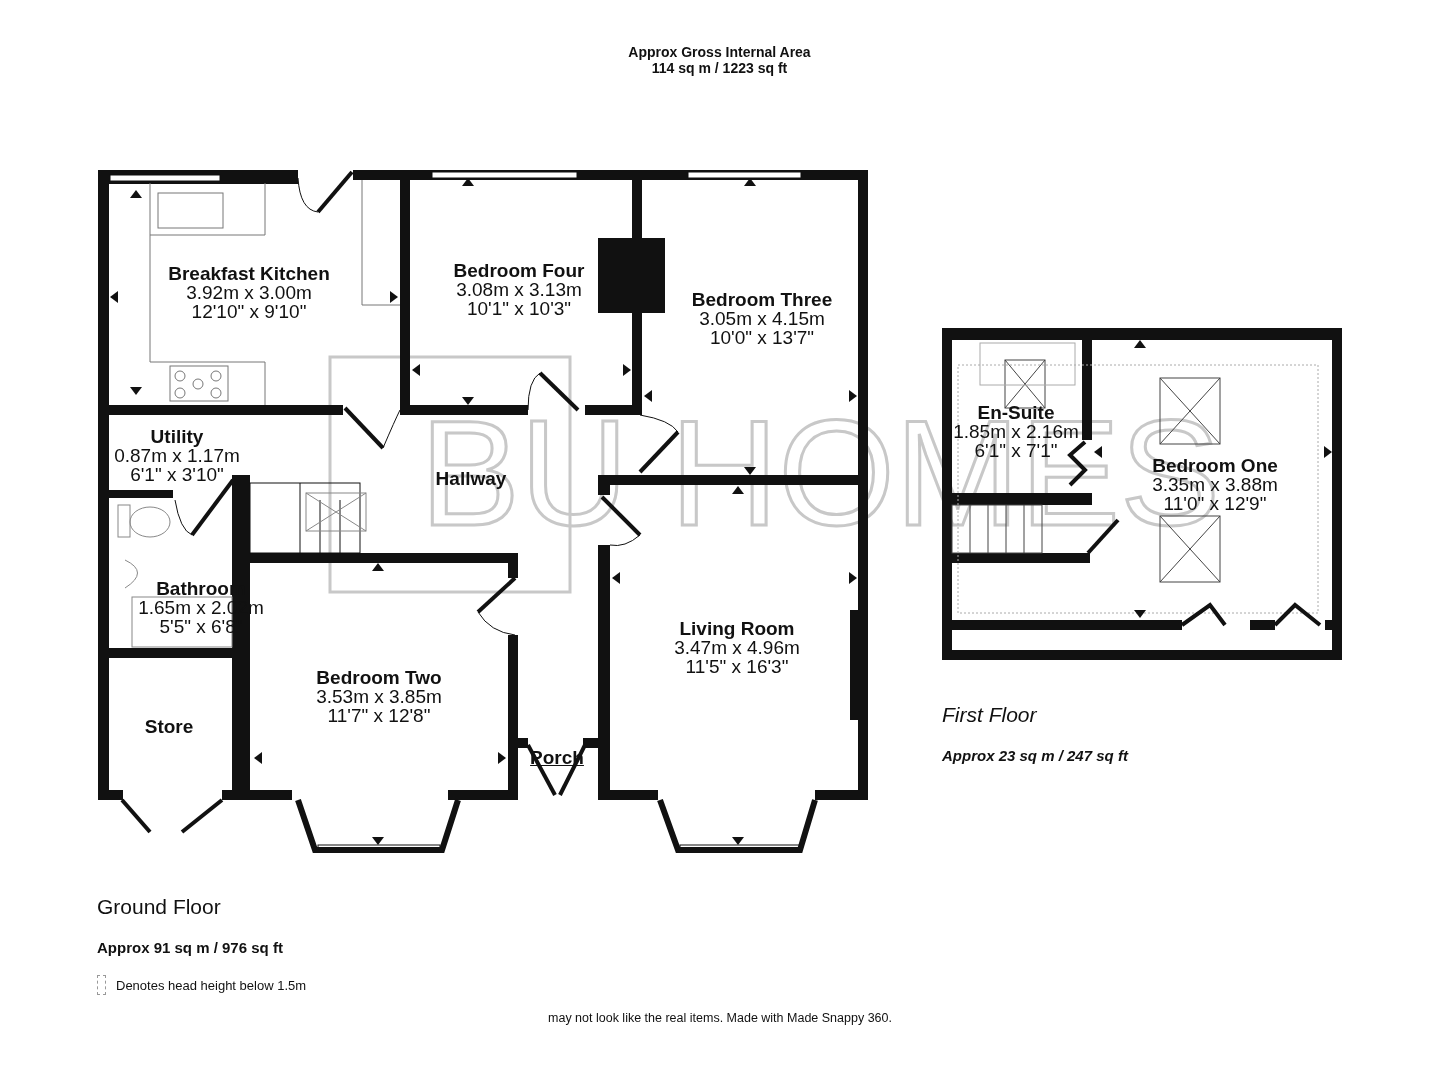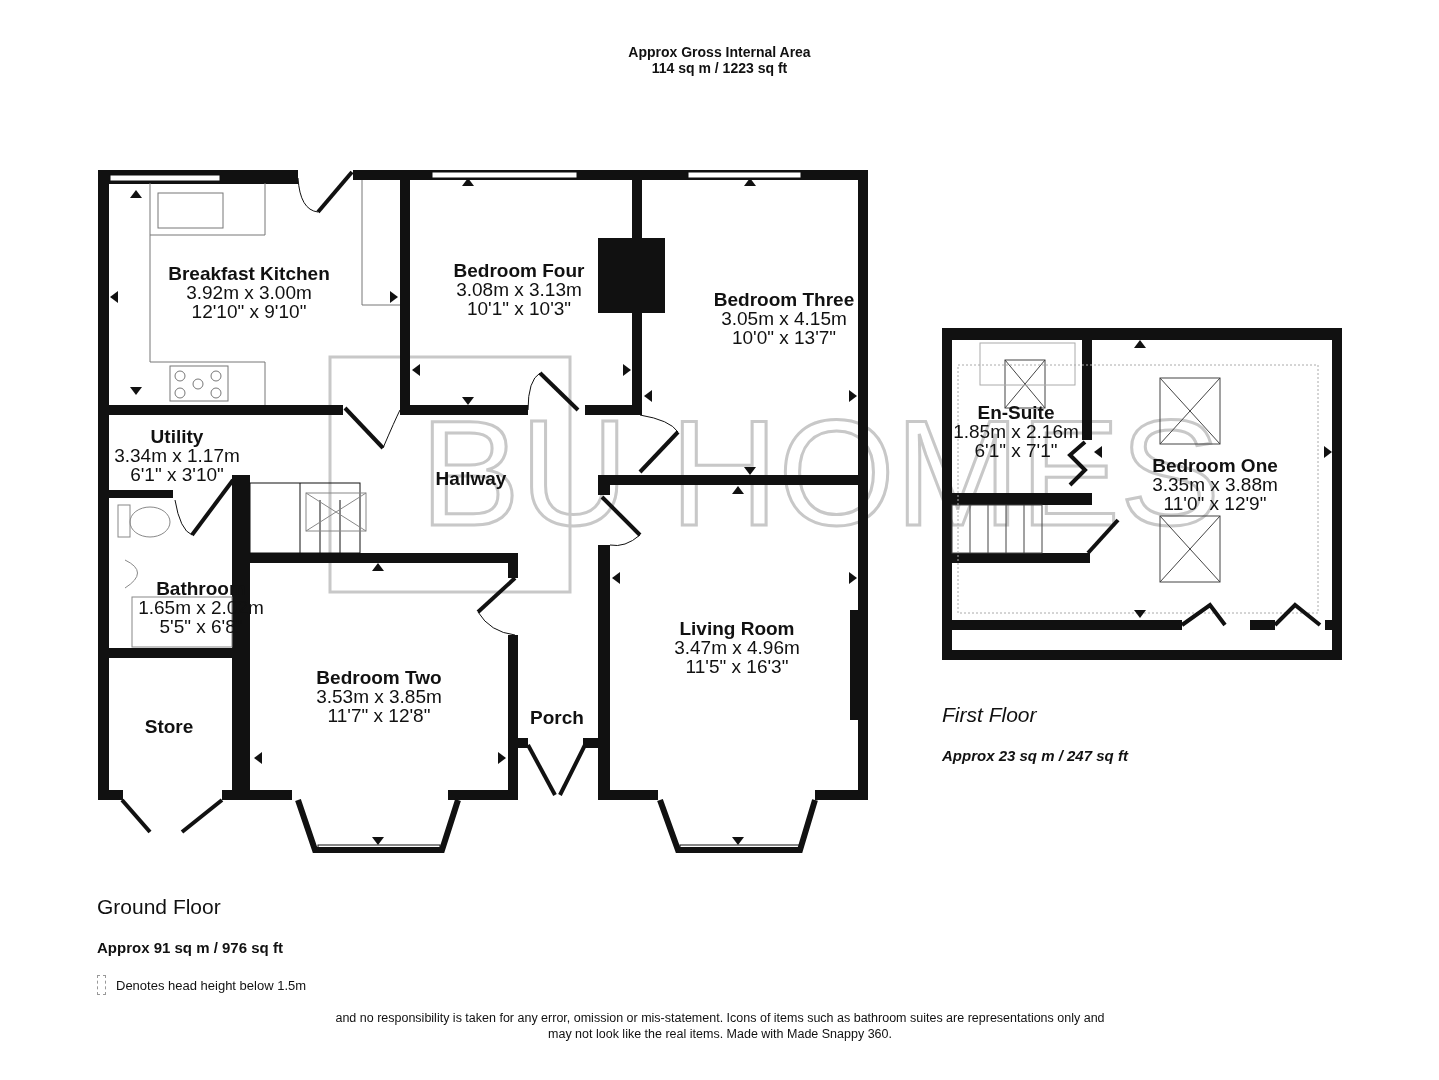--- a/index.html
+++ b/index.html
@@ -210,47 +210,47 @@
 <div class="room" style="left:249px; top:264px;">
   <div class="nm">Breakfast Kitchen</div>
   <div>3.92m x 3.00m</div>
   <div>12'10" x 9'10"</div>
 </div>
 <div class="room" style="left:519px; top:261px;">
   <div class="nm">Bedroom Four</div>
   <div>3.08m x 3.13m</div>
   <div>10'1" x 10'3"</div>
 </div>
-<div class="room" style="left:762px; top:290px;margin-left:22px;">
+<div class="room" style="left:762px; top:290px;">
   <div class="nm">Bedroom Three</div>
   <div>3.05m x 4.15m</div>
   <div>10'0" x 13'7"</div>
 </div>
 <div class="room" style="left:177px; top:427px;">
   <div class="nm">Utility</div>
-  <div>3.34m x 1.17m</div>
+  <div>0.87m x 1.17m</div>
   <div>6'1" x 3'10"</div>
 </div>
 <div class="room" style="left:471px; top:469px;">
   <div class="nm">Hallway</div>
 </div>
 <div class="room" style="left:172px; top:579px;margin-left:29px;">
   <div class="nm">Bathroom</div>
   <div>1.65m x 2.02m</div>
   <div>5'5" x 6'8"</div>
 </div>
 <div class="room" style="left:169px; top:717px;">
   <div class="nm">Store</div>
 </div>
 <div class="room" style="left:379px; top:668px;">
   <div class="nm">Bedroom Two</div>
   <div>3.53m x 3.85m</div>
   <div>11'7" x 12'8"</div>
 </div>
-<div class="room" style="left:557px; top:708px;">
+<div class="room" style="left:557px; top:748px;text-decoration:underline;">
   <div class="nm">Porch</div>
 </div>
 <div class="room" style="left:737px; top:619px;">
   <div class="nm">Living Room</div>
   <div>3.47m x 4.96m</div>
   <div>11'5" x 16'3"</div>
 </div>
 
 <div class="room" style="left:1016px; top:403px;">
   <div class="nm">En-Suite</div>
@@ -271,15 +271,14 @@
   <div class="floor-title">First Floor</div>
   <div class="floor-area">Approx 23 sq m / 247 sq ft</div>
 </div>
 
 <div class="abs legend">
   <span class="box"></span>
   <span>Denotes head height below 1.5m</span>
 </div>
 
 <div class="abs disc">
-  <div>and no responsibility is taken for any error, omission or mis-statement. Icons of items such as bathroom suites are representations only and</div>
   <div>may not look like the real items. Made with Made Snappy 360.</div>
 </div>
 
 </body></html>

